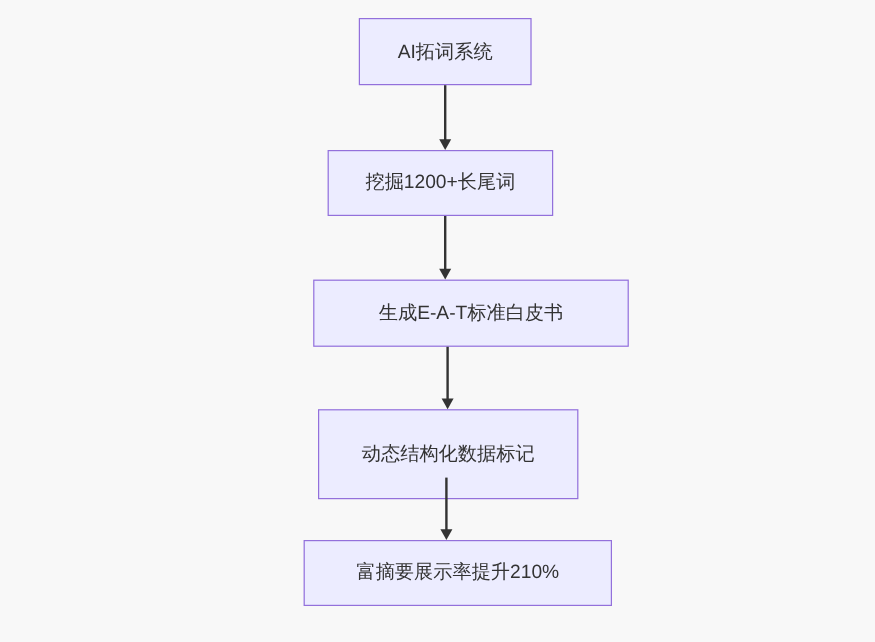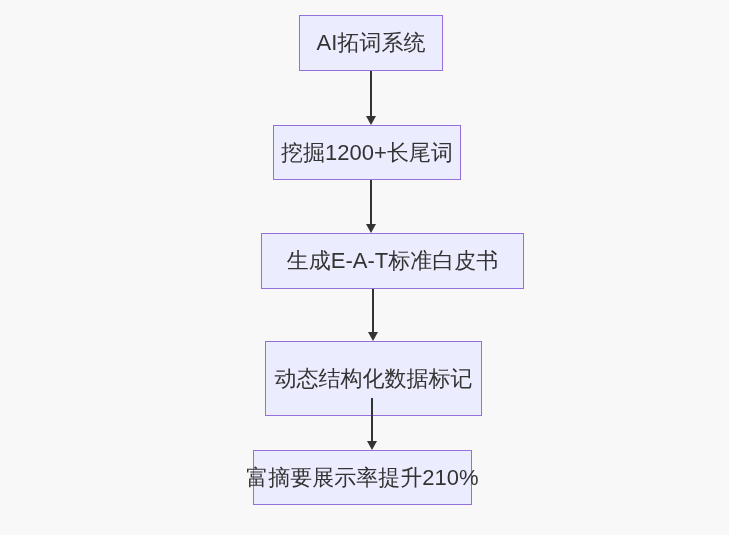--- a/index.html
+++ b/index.html
@@ -16,21 +16,21 @@
     overflow: hidden;
   }
   .flow-node {
     position: absolute;
     box-sizing: border-box;
     display: flex;
     align-items: center;
     justify-content: center;
     border-style: solid;
     border-width: 1.3px;
-    font-size: 22px;
+    font-size: 16px;
     text-align: center;
     white-space: nowrap;
   }
   .edge-line {
     position: absolute;
     width: 2px;
   }
   .edge-head {
     position: absolute;
     width: 0;
@@ -49,21 +49,21 @@
     </div>
     <div class="flow-node" style="left: 273px; top: 125px; width: 188px; height: 55px; background: rgb(236, 236, 255); border-color: rgb(147, 112, 219); color: rgb(51, 51, 51);">
       <span>挖掘1200+长尾词</span>
     </div>
     <div class="flow-node" style="left: 261px; top: 233px; width: 263px; height: 56px; background: rgb(236, 236, 255); border-color: rgb(147, 112, 219); color: rgb(51, 51, 51);">
       <span>生成E-A-T标准白皮书</span>
     </div>
     <div class="flow-node" style="left: 265px; top: 341px; width: 217px; height: 75px; background: rgb(236, 236, 255); border-color: rgb(147, 112, 219); color: rgb(51, 51, 51);">
       <span>动态结构化数据标记</span>
     </div>
-    <div class="flow-node" style="left: 253px; top: 450px; width: 219px; height: 55px; background: rgb(236, 236, 255); border-color: rgb(147, 112, 219); color: rgb(51, 51, 51);">
+    <div class="flow-node" style="left: 253px; top: 450px; width: 257px; height: 55px; background: rgb(236, 236, 255); border-color: rgb(147, 112, 219); color: rgb(51, 51, 51);">
       <span>富摘要展示率提升210%</span>
     </div>
     <div class="edge-line" style="left: 370px; top: 71px; height: 47px; background: rgb(51, 51, 51);"></div>
     <div class="edge-head" style="left: 366px; top: 116px; border-top: 9px solid rgb(51, 51, 51);"></div>
     <div class="edge-line" style="left: 370px; top: 180px; height: 46px; background: rgb(51, 51, 51);"></div>
     <div class="edge-head" style="left: 366px; top: 224px; border-top: 9px solid rgb(51, 51, 51);"></div>
     <div class="edge-line" style="left: 372px; top: 289px; height: 45px; background: rgb(51, 51, 51);"></div>
     <div class="edge-head" style="left: 368px; top: 332px; border-top: 9px solid rgb(51, 51, 51);"></div>
     <div class="edge-line" style="left: 371px; top: 398px; height: 45px; background: rgb(51, 51, 51);"></div>
     <div class="edge-head" style="left: 367px; top: 441px; border-top: 9px solid rgb(51, 51, 51);"></div>

